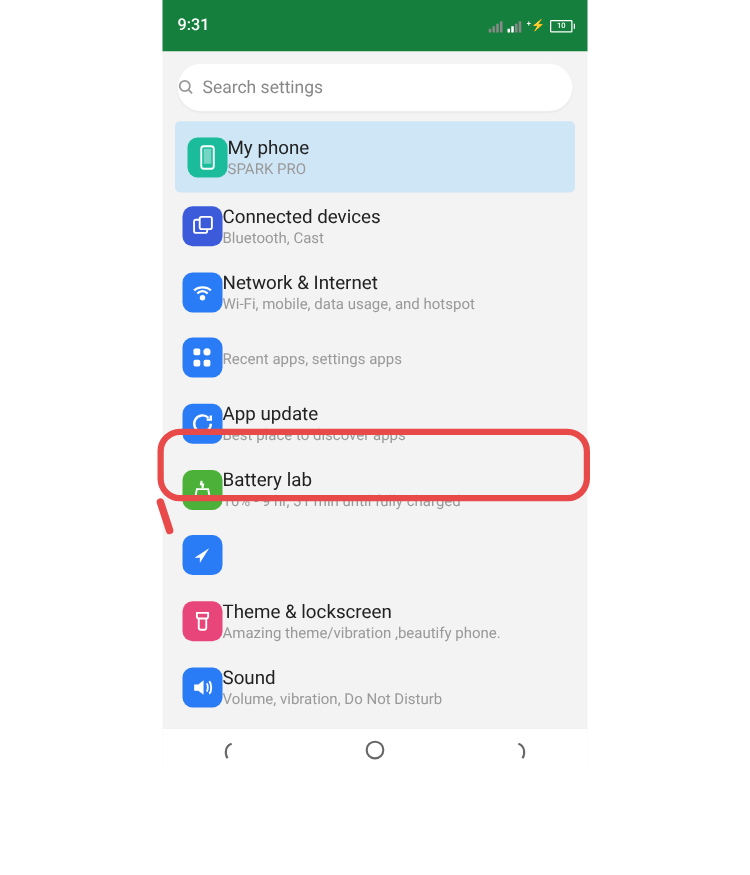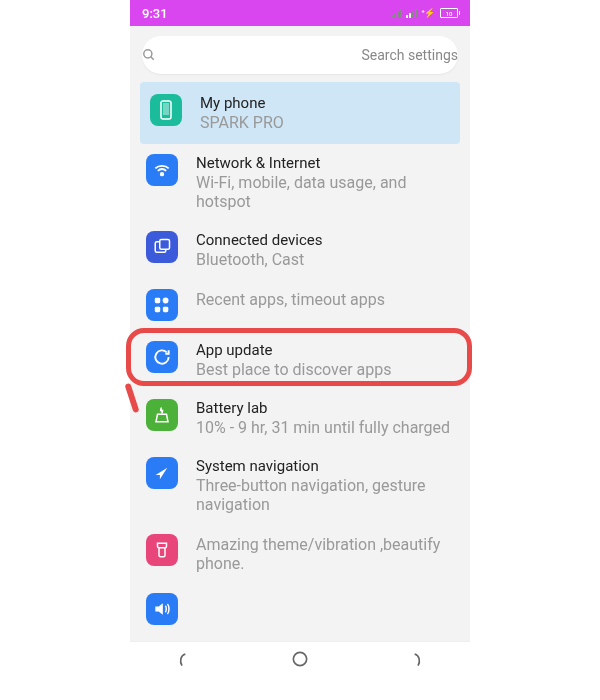--- a/index.html
+++ b/index.html
@@ -11,23 +11,23 @@
       background: #fff;
       width: 600px;
       height: 700px;
     }
     .phone {
       width: 340px;
       background: #f3f3f3;
       position: relative;
     }
     .statusbar {
-      background: #d946ef;
+      background: #15803d;
       color: #fff;
-      height: 26px;
+      height: 41px;
       display: flex;
       align-items: center;
       justify-content: space-between;
       padding: 0 12px;
       font-size: 13px;
       font-weight: 500;
     }
     .status-right {
       display: flex;
       align-items: center;
@@ -64,34 +64,34 @@
       height: 4px;
       background: #fff;
     }
     .searchbar {
       margin: 10px 12px 8px;
       background: #fff;
       border-radius: 22px;
       height: 38px;
       display: flex;
       align-items: center;
-      justify-content: space-between;
+      justify-content: flex-start;
       color: #888;
       font-size: 14px;
       gap: 6px;
       box-shadow: 0 1px 2px rgba(0,0,0,0.06);
     }
     .settings-list {
       padding: 0 4px 6px;
     }
     .item {
       display: flex;
-      align-items: flex-start;
+      align-items: center;
       padding: 10px 12px;
-      gap: 18px;
+      gap: 0;
       position: relative;
     }
     .item.highlighted {
       background: #cfe6f7;
       border-radius: 4px;
       margin: 0 6px;
       padding: 12px 10px;
     }
     .icon-box {
       width: 32px;
@@ -102,21 +102,21 @@
       justify-content: center;
       flex-shrink: 0;
     }
     .item-text { flex: 1; }
     .item-title {
       font-size: 15px;
       color: #222;
       font-weight: 400;
     }
     .item-sub {
-      font-size: 16px;
+      font-size: 12px;
       color: #999;
       margin-top: 1px;
     }
     .navbar {
       height: 34px;
       background: #fff;
       display: flex;
       align-items: center;
       justify-content: space-around;
       border-top: 1px solid #eee;
@@ -194,57 +194,57 @@
             <rect x="5" y="3" width="6" height="12" fill="#fff" opacity="0.4"></rect>
           </svg>
       </div>
       <div class="item-text">
         <div class="item-title">My phone</div>
         <div class="item-sub">SPARK PRO</div>
       </div>
     </div>
 
     <div class="item">
+      <div class="icon-box" style="background:#3b5bdb">
+        <svg width="18" height="18" viewBox="0 0 24 24" fill="#fff">
+            <rect x="3" y="5" width="14" height="14" rx="2" fill="none" stroke="#fff" stroke-width="2"></rect>
+            <rect x="9" y="2" width="13" height="13" rx="2" fill="#3b5bdb" stroke="#fff" stroke-width="2"></rect>
+          </svg>
+      </div>
+      <div class="item-text">
+        <div class="item-title">Connected devices</div>
+        <div class="item-sub">Bluetooth, Cast</div>
+      </div>
+    </div>
+
+    <div class="item">
       <div class="icon-box" style="background:#2a7cf6">
         <svg width="20" height="20" viewBox="0 0 24 24" fill="none" stroke="#fff" stroke-width="2.2">
             <path d="M4 10c4-4 12-4 16 0"></path>
             <path d="M7 13c3-3 7-3 10 0"></path>
             <circle cx="12" cy="17" r="1.5" fill="#fff"></circle>
           </svg>
       </div>
       <div class="item-text">
         <div class="item-title">Network &amp; Internet</div>
         <div class="item-sub">Wi-Fi, mobile, data usage, and hotspot</div>
-      </div>
-    </div>
-
-    <div class="item">
-      <div class="icon-box" style="background:#3b5bdb">
-        <svg width="18" height="18" viewBox="0 0 24 24" fill="#fff">
-            <rect x="3" y="5" width="14" height="14" rx="2" fill="none" stroke="#fff" stroke-width="2"></rect>
-            <rect x="9" y="2" width="13" height="13" rx="2" fill="#3b5bdb" stroke="#fff" stroke-width="2"></rect>
-          </svg>
-      </div>
-      <div class="item-text">
-        <div class="item-title">Connected devices</div>
-        <div class="item-sub">Bluetooth, Cast</div>
       </div>
     </div>
 
     <div class="item">
       <div class="icon-box" style="background:#2a7cf6">
         <svg width="18" height="18" viewBox="0 0 20 20" fill="#fff">
             <rect x="2" y="2" width="6" height="6" rx="1.5"></rect>
             <circle cx="14" cy="5" r="3.2"></circle>
             <rect x="2" y="12" width="6" height="6" rx="1.5"></rect>
             <rect x="11" y="12" width="6" height="6" rx="1.5"></rect>
           </svg>
       </div>
       <div class="item-text">
-        <div class="item-sub">Recent apps, timeout apps</div>
+        <div class="item-sub">Recent apps, settings apps</div>
       </div>
     </div>
 
     <div class="item">
       <div class="icon-box" style="background:#2a7cf6">
         <svg width="20" height="20" viewBox="0 0 24 24" fill="none" stroke="#fff" stroke-width="2.3">
             <path d="M20 12a8 8 0 1 1-2.3-5.6"></path>
             <polyline points="20 4 20 8 16 8"></polyline>
           </svg>
       </div>
@@ -267,44 +267,45 @@
       </div>
     </div>
 
 
     <div class="item">
       <div class="icon-box" style="background:#2a7cf6">
         <svg width="18" height="18" viewBox="0 0 24 24" fill="#fff">
             <path d="M12 2l4 18-4-4-4 4z" transform="rotate(45 12 12)"></path>
           </svg>
       </div>
-      <div class="item-text">
-        <div class="item-title">System navigation</div>
-        <div class="item-sub">Three-button navigation, gesture navigation</div>
-      </div>
     </div>
 
     <div class="item">
       <div class="icon-box" style="background:#e8467a">
         <svg width="18" height="18" viewBox="0 0 24 24" fill="none" stroke="#fff" stroke-width="2">
             <path d="M6 3h12v4c0 1-1 2-2 2H8c-1 0-2-1-2-2z"></path>
             <path d="M8 9v10c0 1 1 2 2 2h4c1 0 2-1 2-2V9"></path>
           </svg>
       </div>
       <div class="item-text">
+        <div class="item-title">Theme &amp; lockscreen</div>
         <div class="item-sub">Amazing theme/vibration ,beautify phone.</div>
       </div>
     </div>
 
     <div class="item">
       <div class="icon-box" style="background:#2a7cf6">
         <svg width="20" height="20" viewBox="0 0 24 24" fill="#fff">
             <path d="M4 9v6h4l5 4V5L8 9z"></path>
             <path d="M16 8c1.5 1.5 1.5 6.5 0 8M18.5 6c2.5 2.5 2.5 9.5 0 12" fill="none" stroke="#fff" stroke-width="1.8"></path>
           </svg>
+      </div>
+      <div class="item-text">
+        <div class="item-title">Sound</div>
+        <div class="item-sub">Volume, vibration, Do Not Disturb</div>
       </div>
     </div>
 
     <div class="red-annotation"></div>
   </div>
 
   <div class="navbar">
     <div class="nav-btn">
       <svg width="20" height="20" viewBox="0 0 24 24" fill="none" stroke="#666" stroke-width="2">
           <path d="M6 20c-3-5-2-12 4-14"></path>

